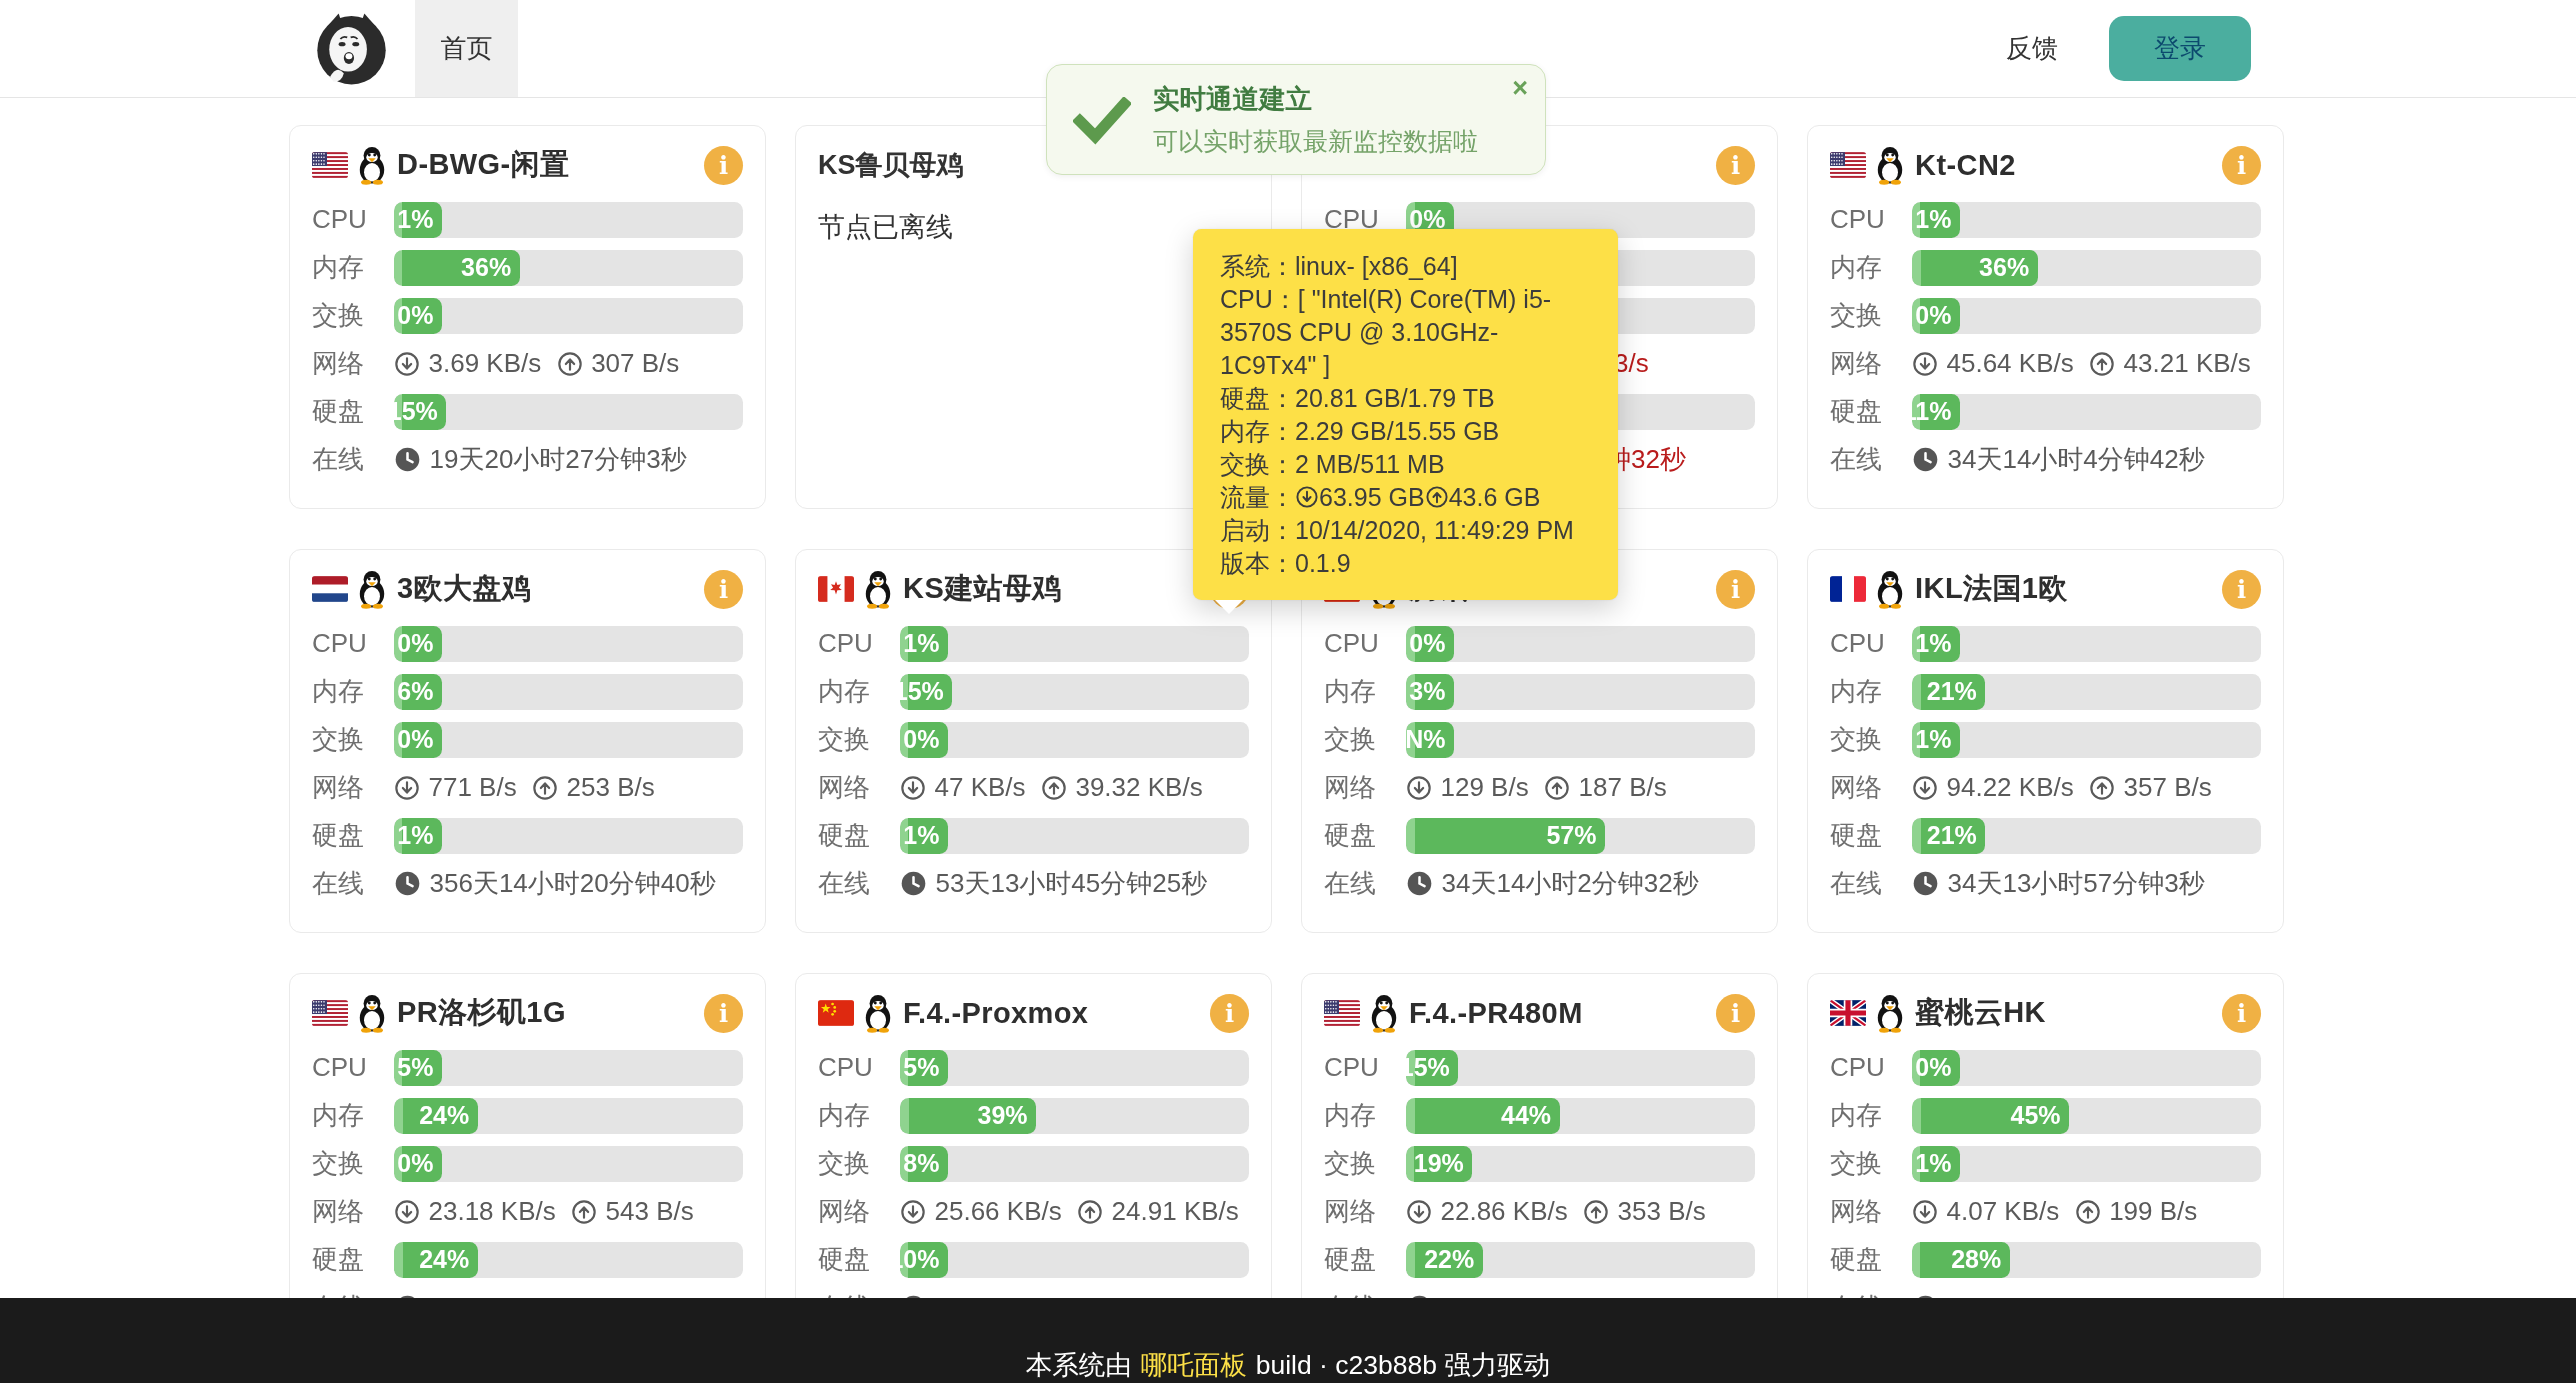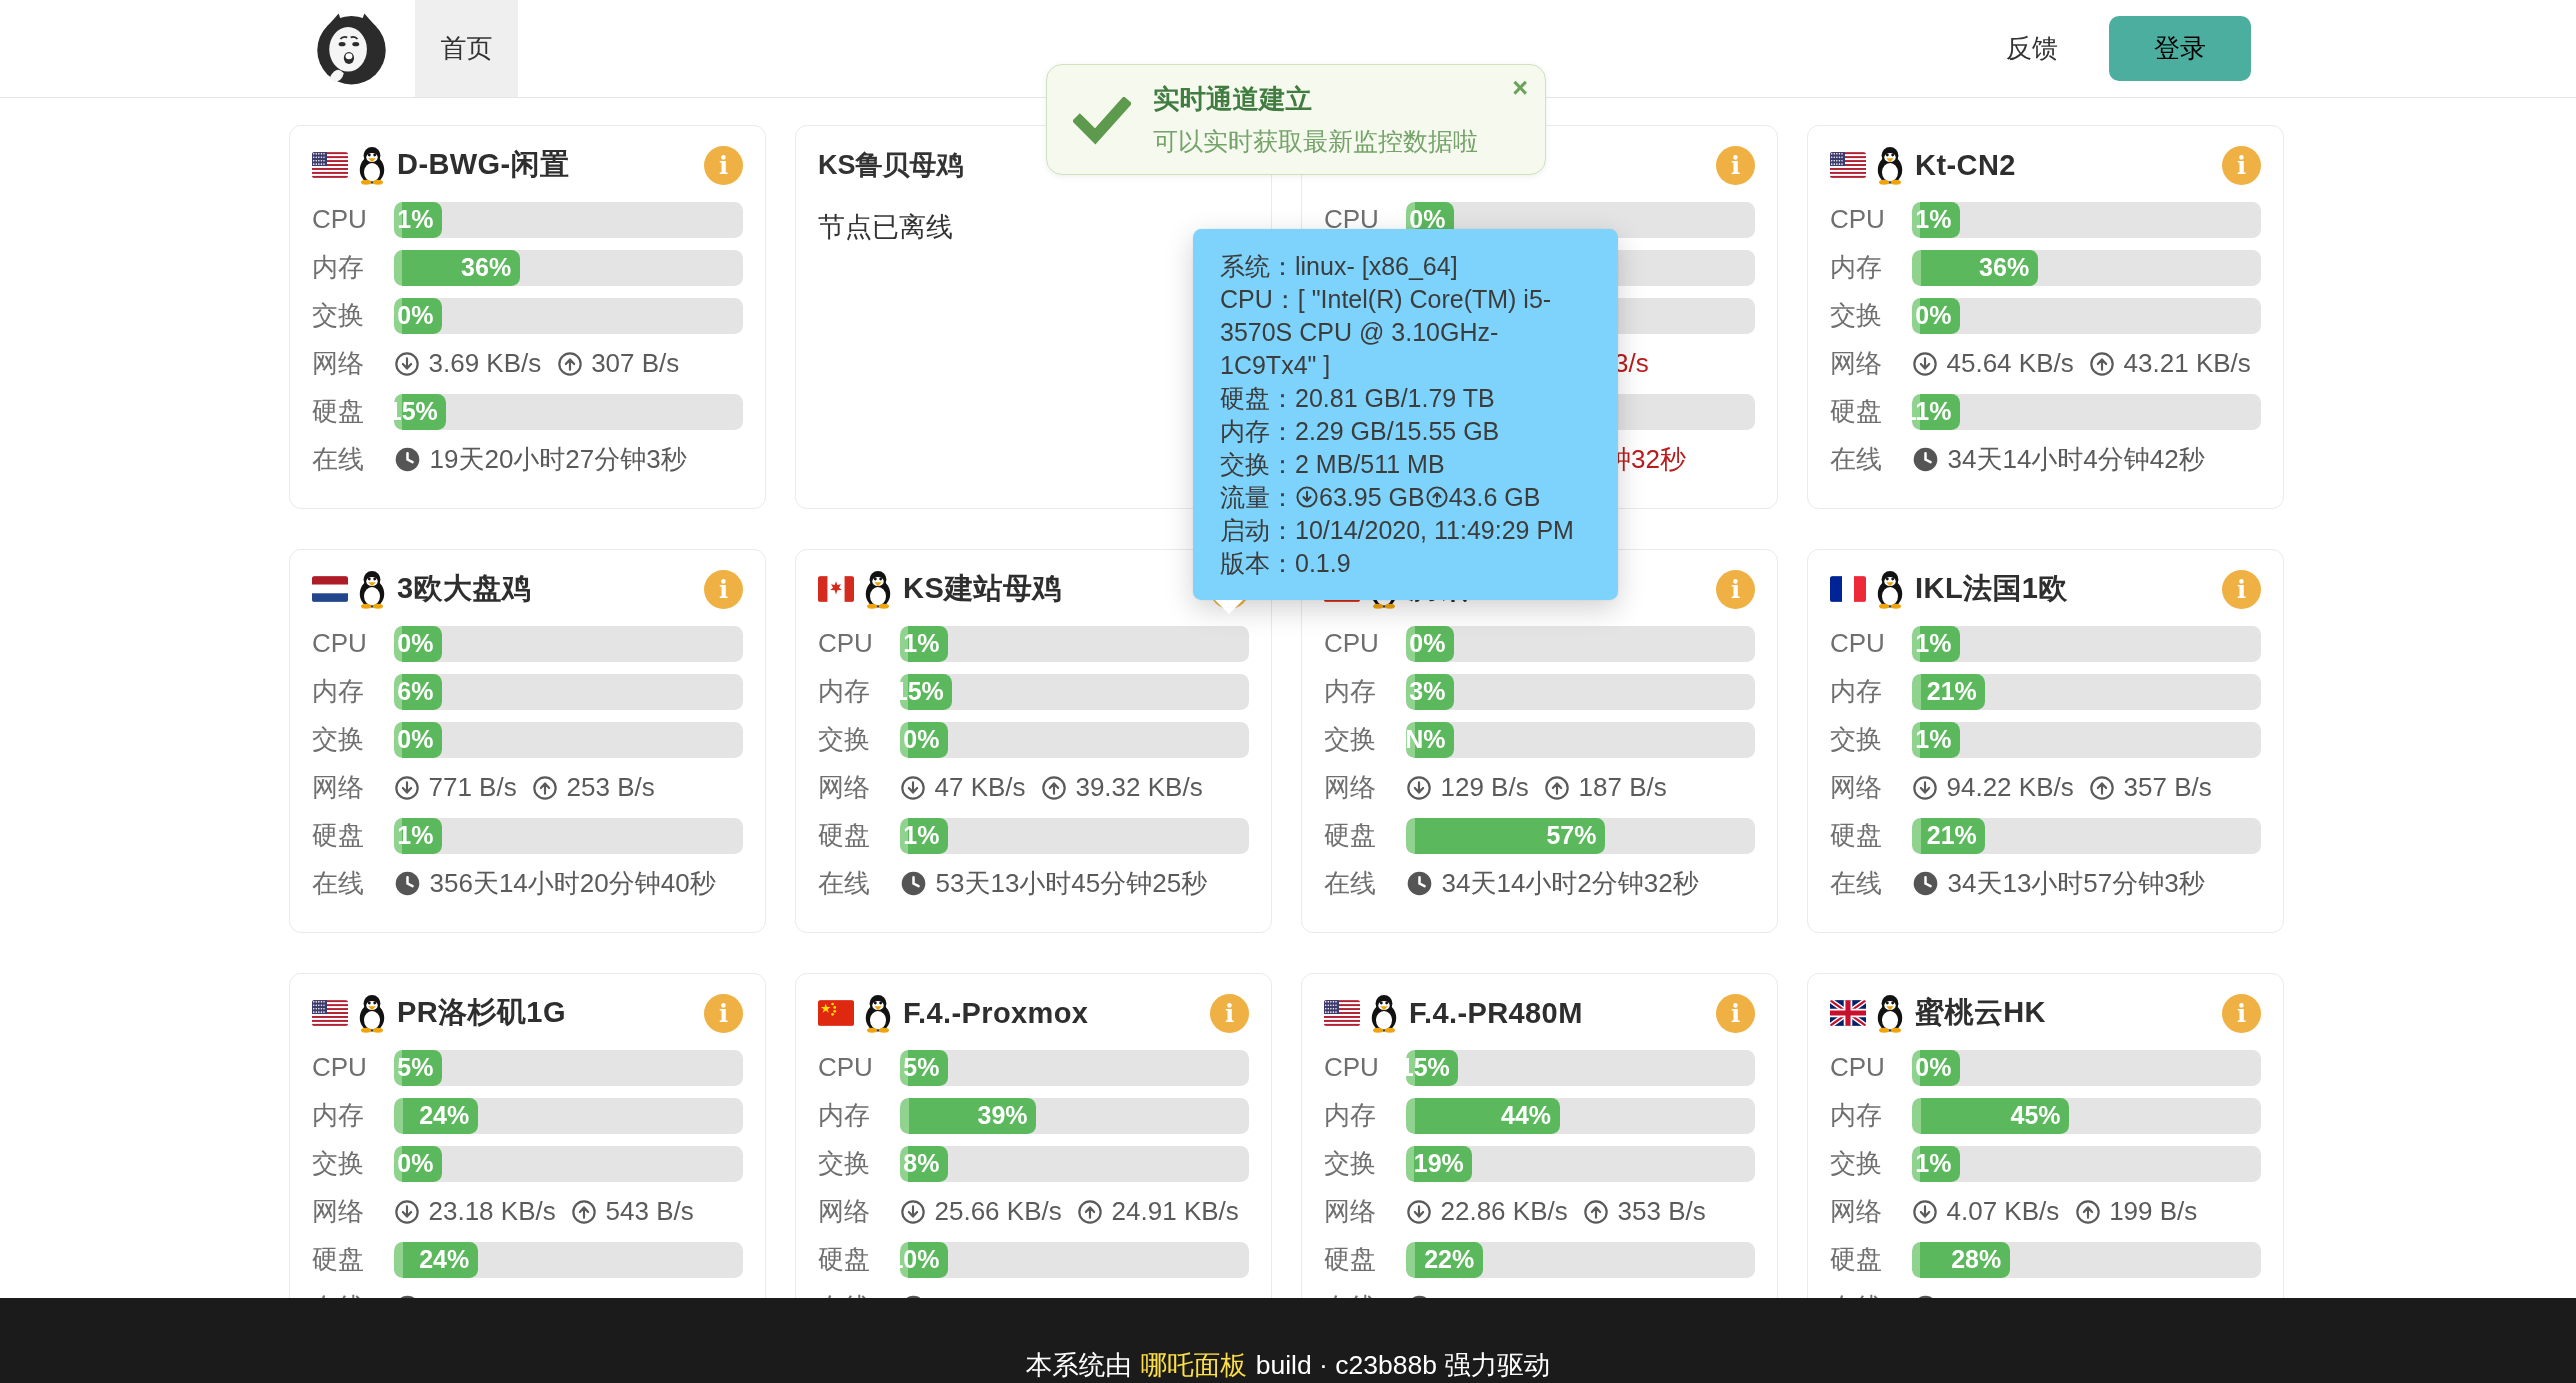--- a/index.html
+++ b/index.html
@@ -7,22 +7,22 @@
        font-family:"Liberation Sans","DejaVu Sans",sans-serif;color:#333}
 
   
   .header{position:absolute;left:0;top:0;width:100%;height:97px;background:#fff;
           border-bottom:1.7px solid #e5e5e5;z-index:10}
   .logo{position:absolute;left:313px;top:10.2px;width:77px;height:77px;cursor:pointer}
   .tab-home{position:absolute;left:415px;top:0;width:103px;height:97px;background:#efefef;
             display:flex;align-items:center;justify-content:center;font-size:26px;color:#333}
   .header-right{position:absolute;right:325px;top:0;height:97px;display:flex;align-items:center;gap:51px}
   .feedback{font-size:26px;color:#333}
-  .login-btn{min-width:142px;height:65px;background:#4bae9f;color:#000000;font-size:26px;
-             border-radius:10px;display:flex;align-items:center;justify-content:center;padding:0 31px;box-sizing:border-box}
+  .login-btn{min-width:142px;height:65px;background:#4bae9f;color:#0c4a6e;font-size:26px;
+             border-radius:15px;display:flex;align-items:center;justify-content:center;padding:0 31px;box-sizing:border-box}
 
   
   .grid{position:absolute;left:289px;top:125px;width:1993px;display:grid;
         grid-template-columns:repeat(4,477px);column-gap:29px;row-gap:40px;z-index:1}
   .card{width:477px;height:384px;background:#fff;border:1.7px solid #eaeaea;border-radius:12px;
         box-sizing:border-box;padding:17px 22px;position:relative}
   .card-title-row{display:flex;align-items:center;height:44px;margin-bottom:14.5px}
   .flag{width:36px;height:26px;margin-right:7.7px;flex:0 0 auto;display:inline-flex}
   .flag svg{border-radius:2.6px}
   .tux{width:32px;height:39px;margin-right:9.4px;flex:0 0 auto;display:inline-flex}
@@ -48,21 +48,21 @@
   
   .toast{position:absolute;left:1046px;top:64px;width:500px;height:111px;background:#f5f9ee;
          border:1.7px solid #cfe2bc;border-radius:16px;box-sizing:border-box;z-index:70;
          display:flex;align-items:center;box-shadow:0 1.7px 6.8px rgba(0,0,0,.06)}
   .toast-check{margin:5.1px 22px 0 26px;flex:0 0 auto}
   .toast-title{font-size:26.5px;font-weight:bold;color:#417c41;margin-bottom:7.7px}
   .toast-msg{font-size:25px;color:#75a369}
   .toast-close{position:absolute;top:10.2px;right:17px;font-size:27px;color:#69a259;font-weight:bold;cursor:pointer;line-height:1}
 
   
-  .tooltip{position:absolute;left:1193px;top:229px;width:425px;background:#7dd3fc;border-radius:8.5px;z-index:60;
+  .tooltip{position:absolute;left:1193px;top:229px;width:425px;background:#fde047;border-radius:8.5px;z-index:60;
            box-shadow:0 8.5px 29px rgba(0,0,0,.18),0 0 1.7px rgba(0,0,0,.10);
            padding:20.5px 27px;box-sizing:border-box;font-size:25px;line-height:33px;color:#3c3c3c}
   .tooltip::after{content:"";position:absolute;left:22px;bottom:-13.7px;width:0;height:0;
                   border-left:14.5px solid transparent;border-right:14.5px solid transparent;border-top:14.5px solid #fff}
   .tt-row .ico{display:inline-flex;vertical-align:-3.4px}
 
   
   .footer{position:absolute;left:0;top:1298px;width:100%;height:85px;background:#1b1b1b;z-index:80;
           display:flex;align-items:flex-end;justify-content:center;font-size:26.5px;color:#fff}
   .footer a{color:#fde047;text-decoration:none;margin:0 9px;cursor:pointer}

